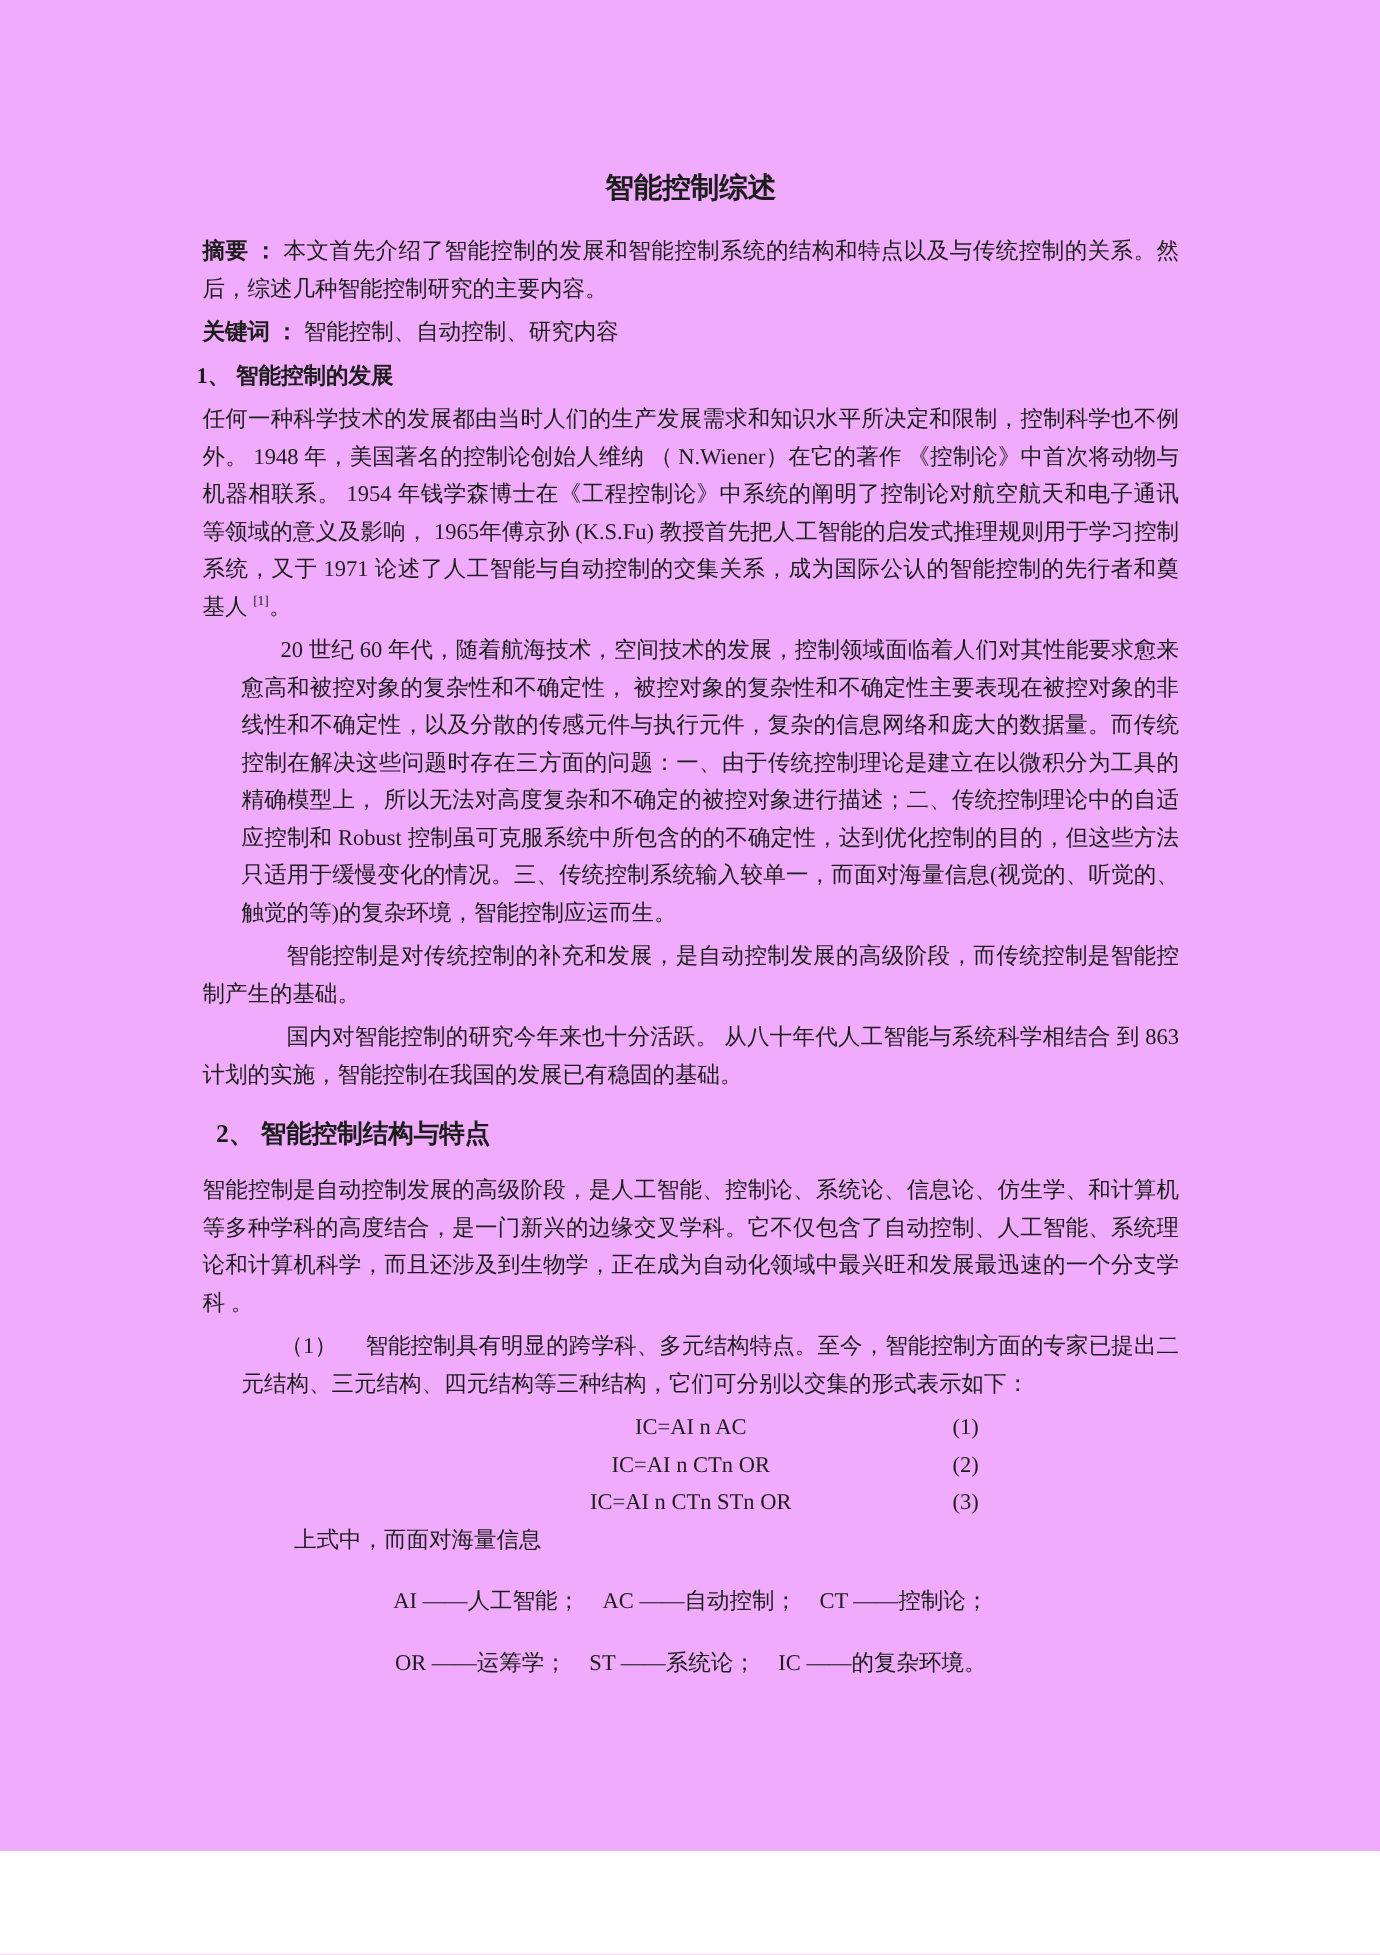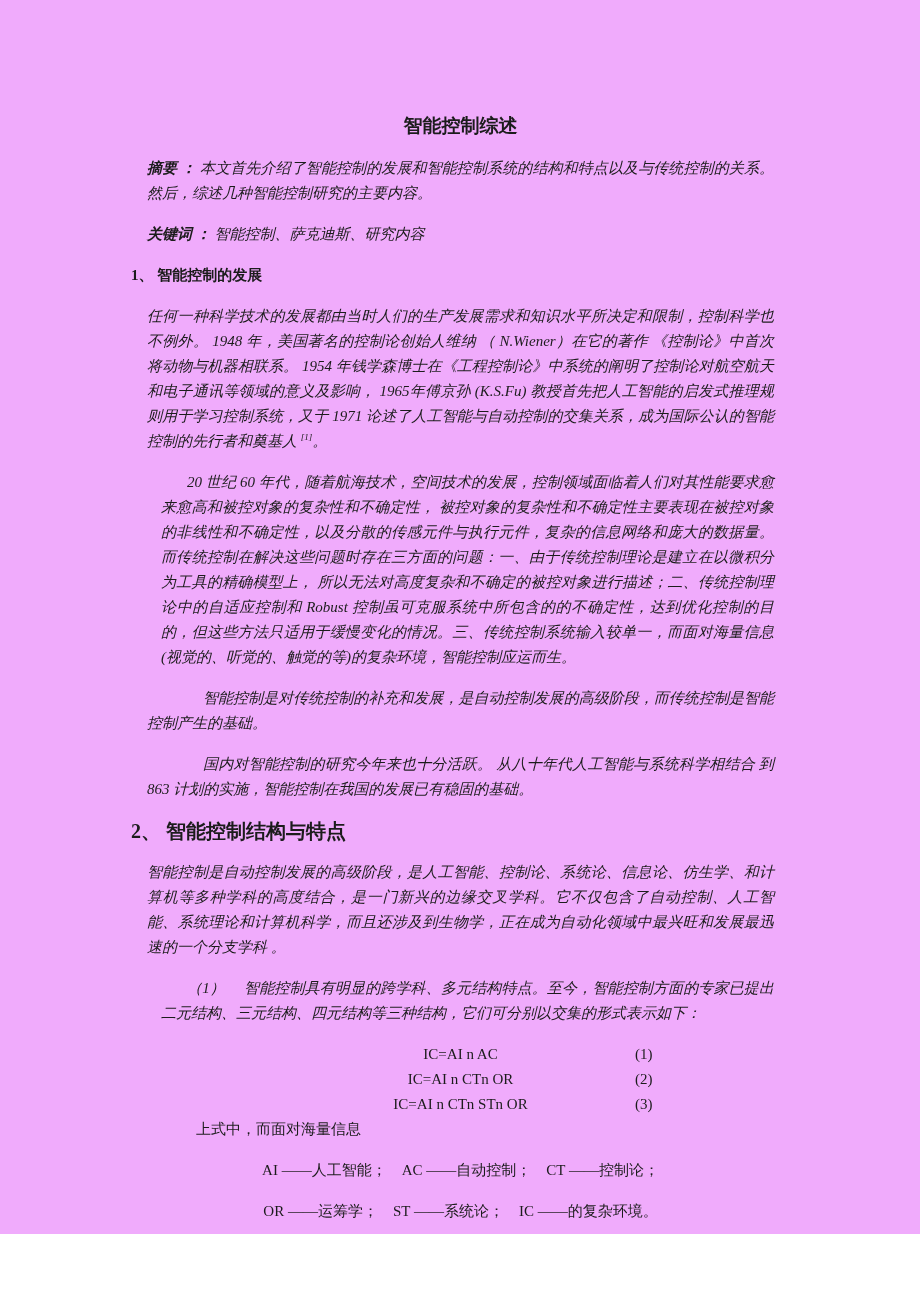--- a/index.html
+++ b/index.html
@@ -16,31 +16,31 @@
     line-height: 25px;
     color: #1c1c1c;
   }
   .doc-title {
     font-size: 19px;
     font-weight: bold;
     text-align: center;
     margin: 0 0 16px 0;
     line-height: 28px;
   }
-  .para { margin: 16px; text-align: justify; font-style: italic; }
+  .para { margin: 4px; text-align: justify; }
   .bold { font-weight: bold; }
   .h1 {
     margin: 0;
     font-size: 15px;
     font-weight: bold;
     line-height: 25px;
   }
   .h2 {
-    margin: 0;
-    font-size: 20px;
+    margin: 13px;
+    font-size: 17px;
     font-weight: bold;
     line-height: 26px;
   }
   .ind-block { margin-left: 30px; }
   .ti { text-indent: 26px; }
   .ti-wide { text-indent: 56px; }
   .legend-intro { margin: 0; margin-left: 65px; text-align: left; }
   .center-line { margin: 16px; text-align: center; }
   .formula-row { position: relative; margin: 0; text-align: center; }
   .formula-num { position: absolute; left: 504px; top: 0; }
@@ -48,21 +48,21 @@
 </style>
 </head>
 <body>
 
 <div class="page">
 
   <h1 class="doc-title">智能控制综述</h1>
 
   <p class="para"><span class="bold">摘要 ：</span><span> 本文首先介绍了智能控制的发展和智能控制系统的结构和特点以及与传统控制的关系。然后，综述几种智能控制研究的主要内容。</span></p>
 
-  <p class="para"><span class="bold">关键词 ：</span><span> 智能控制、萨克迪斯、研究内容</span></p>
+  <p class="para"><span class="bold">关键词 ：</span><span> 智能控制、自动控制、研究内容</span></p>
 
   <p class="h1">1、 智能控制的发展</p>
 
   <p class="para"><span>任何一种科学技术的发展都由当时人们的生产发展需求和知识水平所决定和限制，控制科学也不例外。 1948 年，美国著名的控制论创始人维纳 （ N.Wiener）在它的著作 《控制论》中首次将动物与机器相联系。 1954 年钱学森博士在《工程控制论》中系统的阐明了控制论对航空航天和电子通讯等领域的意义及影响， 1965年傅京孙 (K.S.Fu) 教授首先把人工智能的启发式推理规则用于学习控制系统，又于 1971 论述了人工智能与自动控制的交集关系，成为国际公认的智能控制的先行者和奠基人 </span><sup class="ref">[1]</sup><span>。</span></p>
 
   <p class="para ind-block ti">20 世纪 60 年代，随着航海技术，空间技术的发展，控制领域面临着人们对其性能要求愈来愈高和被控对象的复杂性和不确定性， 被控对象的复杂性和不确定性主要表现在被控对象的非线性和不确定性，以及分散的传感元件与执行元件，复杂的信息网络和庞大的数据量。而传统控制在解决这些问题时存在三方面的问题：一、由于传统控制理论是建立在以微积分为工具的精确模型上， 所以无法对高度复杂和不确定的被控对象进行描述；二、传统控制理论中的自适应控制和 Robust 控制虽可克服系统中所包含的的不确定性，达到优化控制的目的，但这些方法只适用于缓慢变化的情况。三、传统控制系统输入较单一，而面对海量信息(视觉的、听觉的、触觉的等)的复杂环境，智能控制应运而生。</p>
 
   <p class="para ti-wide">智能控制是对传统控制的补充和发展，是自动控制发展的高级阶段，而传统控制是智能控制产生的基础。</p>
 
   <p class="para ti-wide">国内对智能控制的研究今年来也十分活跃。 从八十年代人工智能与系统科学相结合 到 863 计划的实施，智能控制在我国的发展已有稳固的基础。</p>

